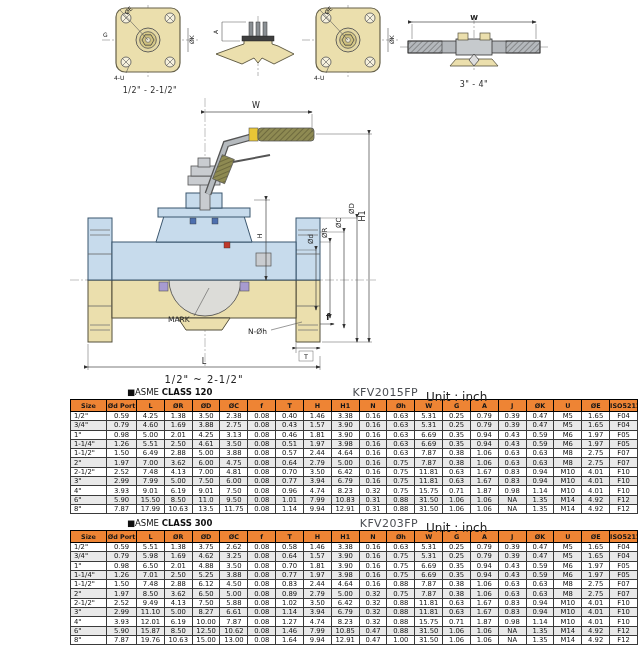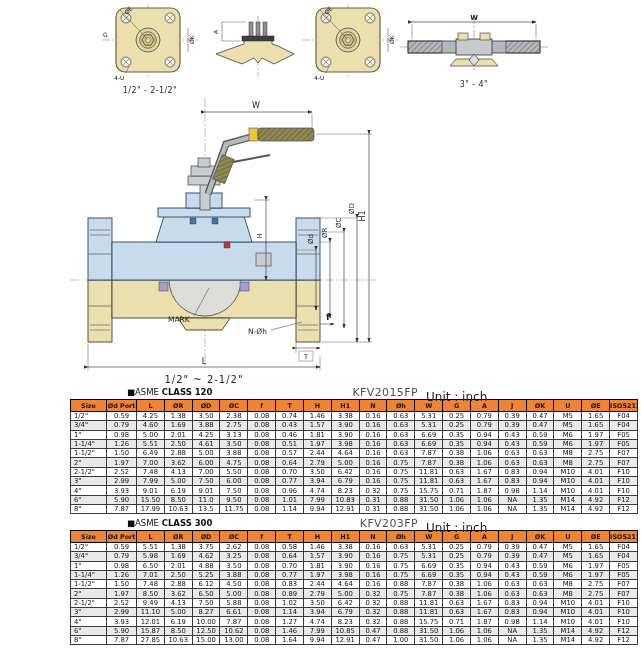--- a/index.html
+++ b/index.html
@@ -304,21 +304,21 @@
         </thead>
         <tbody>
           <tr>
             <td class="c0">1/2"</td>
             <td>0.59</td>
             <td>4.25</td>
             <td>1.38</td>
             <td>3.50</td>
             <td>2.38</td>
             <td>0.08</td>
-            <td>0.74</td>
+            <td>0.40</td>
             <td>1.46</td>
             <td>3.38</td>
             <td>0.16</td>
             <td>0.63</td>
             <td>5.31</td>
             <td>0.25</td>
             <td>0.79</td>
             <td>0.39</td>
             <td>0.47</td>
             <td>M5</td>
@@ -434,21 +434,21 @@
             <td>M8</td>
             <td>2.75</td>
             <td>F07</td>
           </tr>
           <tr>
             <td class="c0">2-1/2"</td>
             <td>2.52</td>
             <td>7.48</td>
             <td>4.13</td>
             <td>7.00</td>
-            <td>5.50</td>
+            <td>4.81</td>
             <td>0.08</td>
             <td>0.70</td>
             <td>3.50</td>
             <td>6.42</td>
             <td>0.16</td>
             <td>0.75</td>
             <td>11.81</td>
             <td>0.63</td>
             <td>1.67</td>
             <td>0.83</td>
@@ -819,21 +819,21 @@
             <td>1.06</td>
             <td>NA</td>
             <td>1.35</td>
             <td>M14</td>
             <td>4.92</td>
             <td>F12</td>
           </tr>
           <tr>
             <td class="c0">8"</td>
             <td>7.87</td>
-            <td>27.85</td>
+            <td>19.76</td>
             <td>10.63</td>
             <td>15.00</td>
             <td>13.00</td>
             <td>0.08</td>
             <td>1.64</td>
             <td>9.94</td>
             <td>12.91</td>
             <td>0.47</td>
             <td>1.00</td>
             <td>31.50</td>

